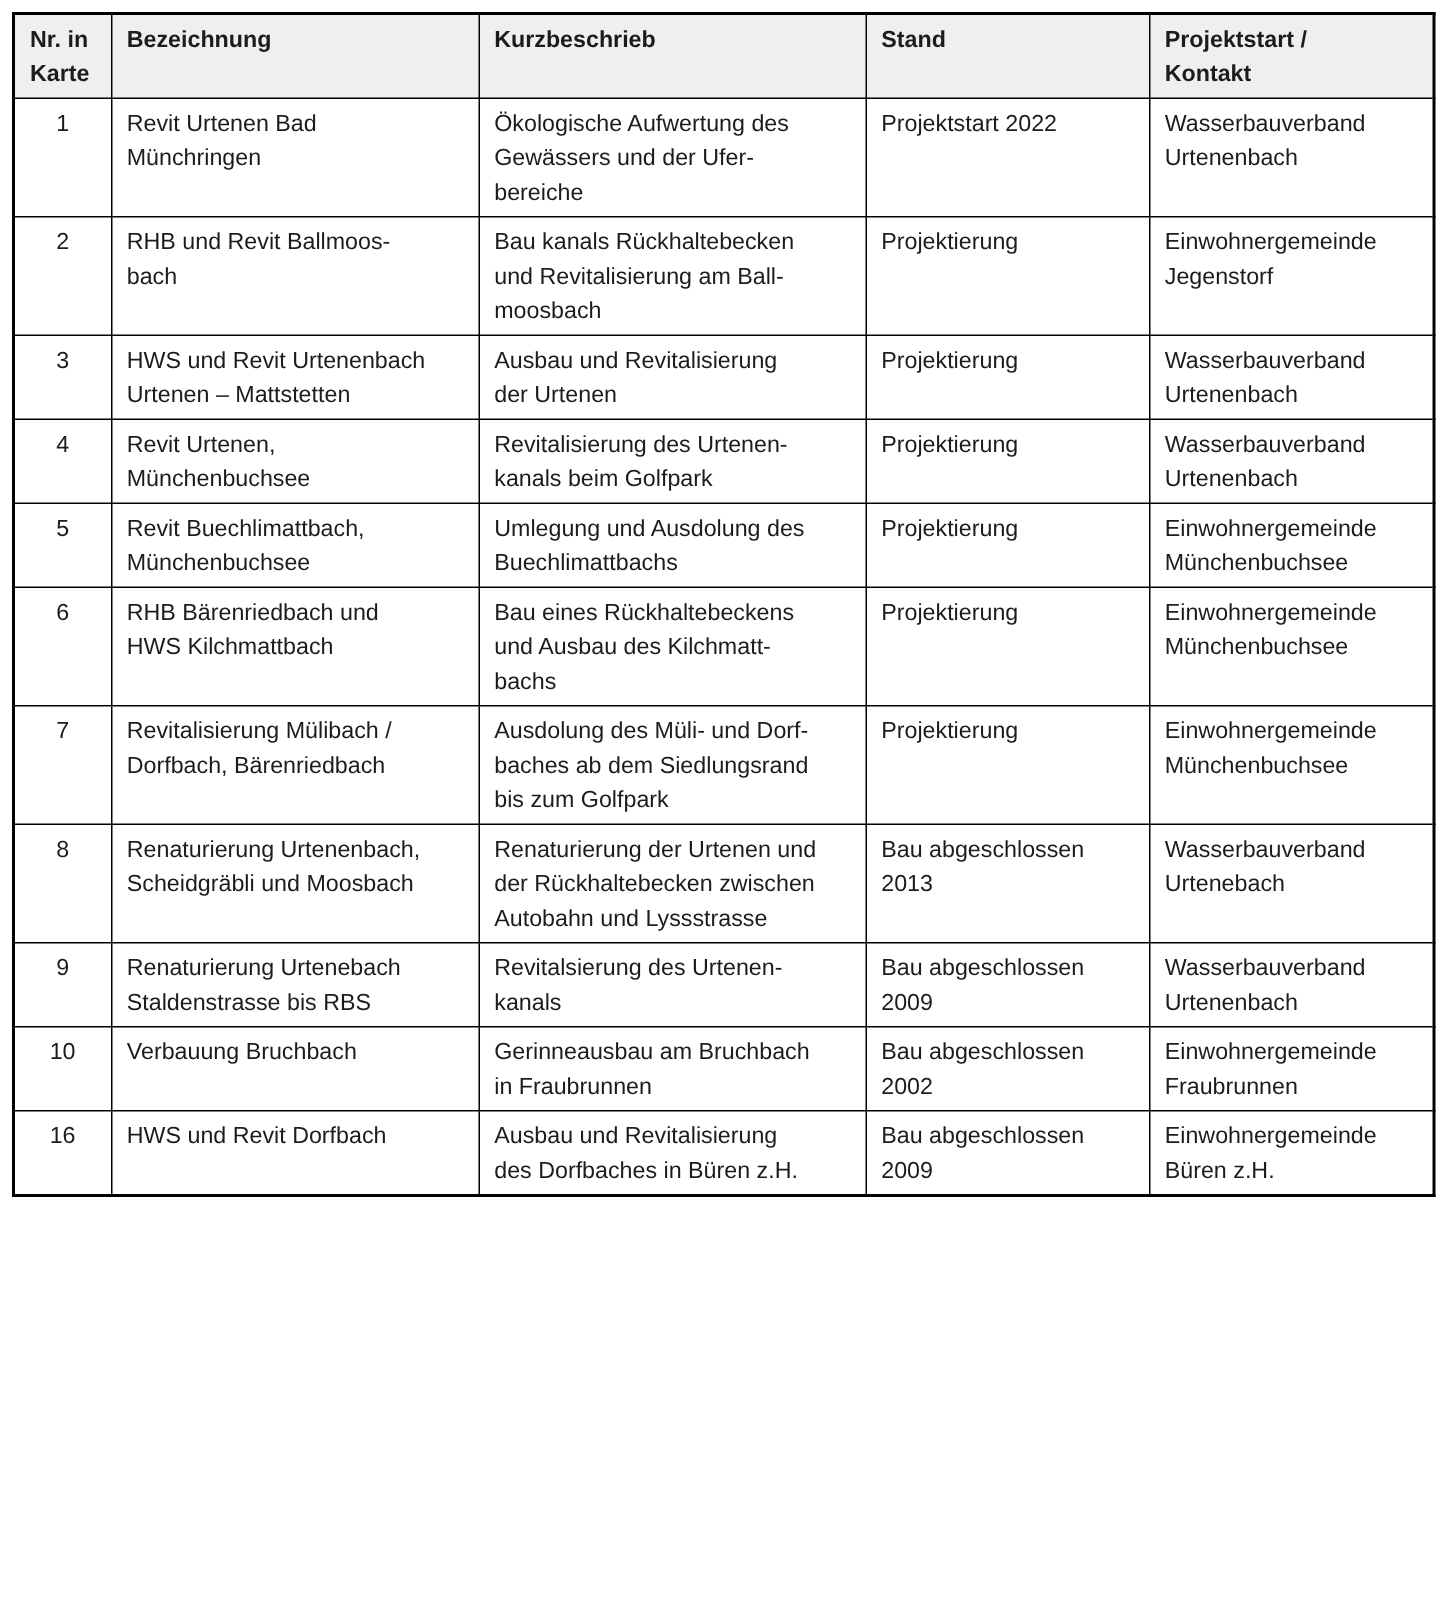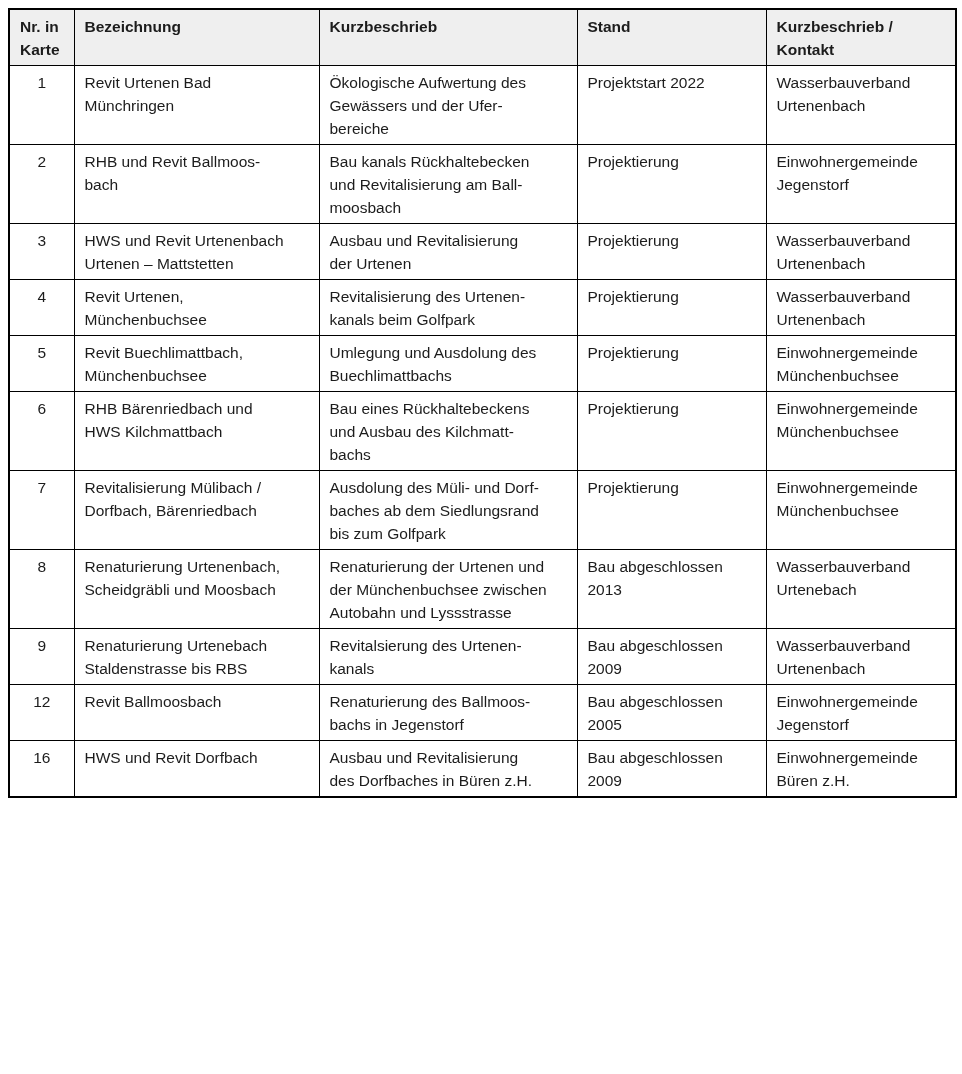--- a/index.html
+++ b/index.html
@@ -62,21 +62,21 @@
       <col class="c-stand">
       <col class="c-bau">
     </colgroup>
     <thead>
       <tr>
         <th>Nr. in
 Karte</th>
         <th>Bezeichnung</th>
         <th>Kurzbeschrieb</th>
         <th>Stand</th>
-        <th>Kurzbeschrieb /
+        <th>Projektstart /
 Kontakt</th>
       </tr>
     </thead>
     <tbody>
   <tr>
     <td class="nr-cell">1</td>
     <td>Revit Urtenen Bad
 Münchringen</td>
     <td>Ökologische Aufwertung des
 Gewässers und der Ufer-
@@ -153,52 +153,52 @@
     <td>Projektierung</td>
     <td>Einwohnergemeinde
 Münchenbuchsee</td>
   </tr>
 
   <tr>
     <td class="nr-cell">8</td>
     <td>Renaturierung Urtenenbach,
 Scheidgräbli und Moosbach</td>
     <td>Renaturierung der Urtenen und
-der Münchenbuchsee zwischen
+der Rückhaltebecken zwischen
 Autobahn und Lyssstrasse</td>
     <td>Bau abgeschlossen
 2013</td>
     <td>Wasserbauverband
 Urtenebach</td>
   </tr>
 
   <tr>
     <td class="nr-cell">9</td>
     <td>Renaturierung Urtenebach
 Staldenstrasse bis RBS</td>
     <td>Revitalsierung des Urtenen-
 kanals</td>
     <td>Bau abgeschlossen
 2009</td>
     <td>Wasserbauverband
 Urtenenbach</td>
   </tr>
 
-
-
-  <tr>
-    <td class="nr-cell">12</td>
-    <td>Revit Ballmoosbach</td>
-    <td>Renaturierung des Ballmoos-
-bachs in Jegenstorf</td>
-    <td>Bau abgeschlossen
-2005</td>
-    <td>Einwohnergemeinde
-Jegenstorf</td>
-  </tr>
+  <tr>
+    <td class="nr-cell">10</td>
+    <td>Verbauung Bruchbach</td>
+    <td>Gerinneausbau am Bruchbach
+in Fraubrunnen</td>
+    <td>Bau abgeschlossen
+2002</td>
+    <td>Einwohnergemeinde
+Fraubrunnen</td>
+  </tr>
+
+
 
 
 
 
   <tr>
     <td class="nr-cell">16</td>
     <td>HWS und Revit Dorfbach</td>
     <td>Ausbau und Revitalisierung
 des Dorfbaches in Büren z.H.</td>
     <td>Bau abgeschlossen

